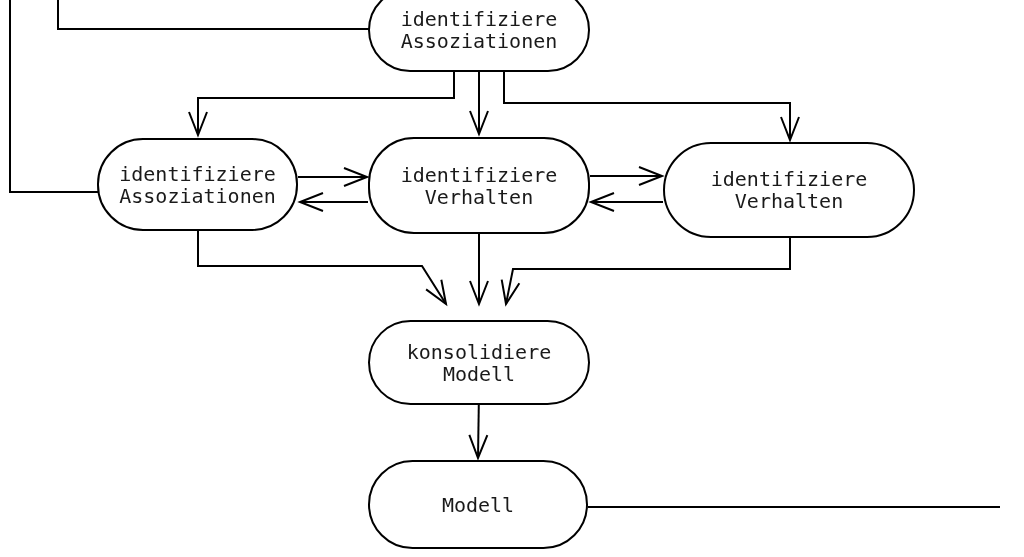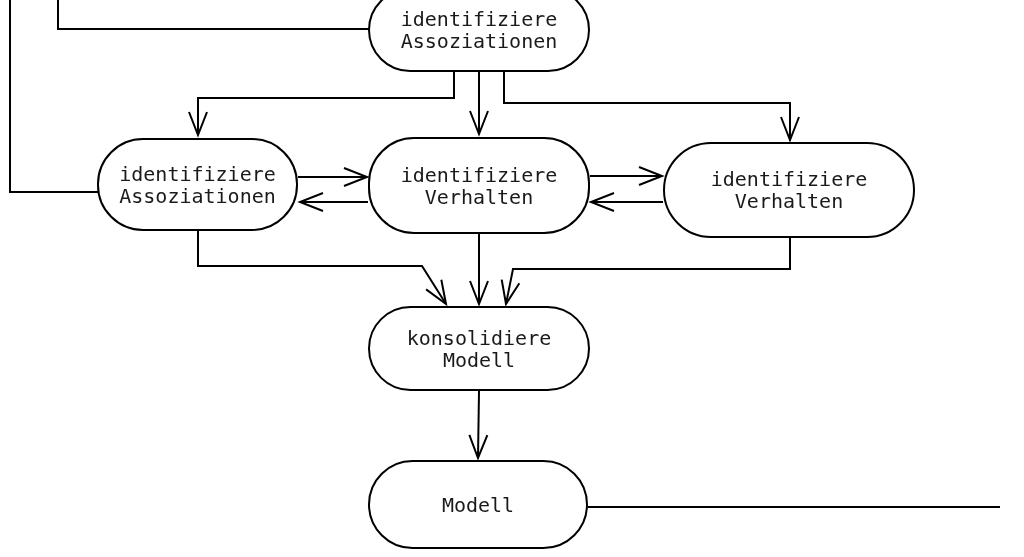--- a/index.html
+++ b/index.html
@@ -30,21 +30,21 @@
     font-size: 20px;
     line-height: 22px;
     color: #1a1a1a;
     white-space: nowrap;
   }
   .node span { display: block; }
   .node-interaktionen { left: 368px; top: -12px;  width: 222px; height: 84px; }
   .node-assoziationen { left: 97px;  top: 138px;  width: 201px; height: 93px; }
   .node-attribute     { left: 368px; top: 137px;  width: 222px; height: 97px; }
   .node-verhalten     { left: 663px; top: 142px;  width: 252px; height: 96px; border-radius: 48px; }
-  .node-konsolidiere  { left: 368px; top: 306px;  width: 222px; height: 85px; }
+  .node-konsolidiere  { left: 368px; top: 320px;  width: 222px; height: 85px; }
   .node-ueberpruefe   { left: 368px; top: 460px;  width: 220px; height: 89px; }
 </style>
 </head>
 <body>
 
 <div class="stage">
 
   <svg class="connector-layer" viewBox="0 0 1024 557" xmlns="http://www.w3.org/2000/svg">
     <defs>
       <marker id="arrow" viewBox="-32 -14 38 28" markerWidth="38" markerHeight="28" refX="0" refY="0" orient="auto" markerUnits="userSpaceOnUse">

